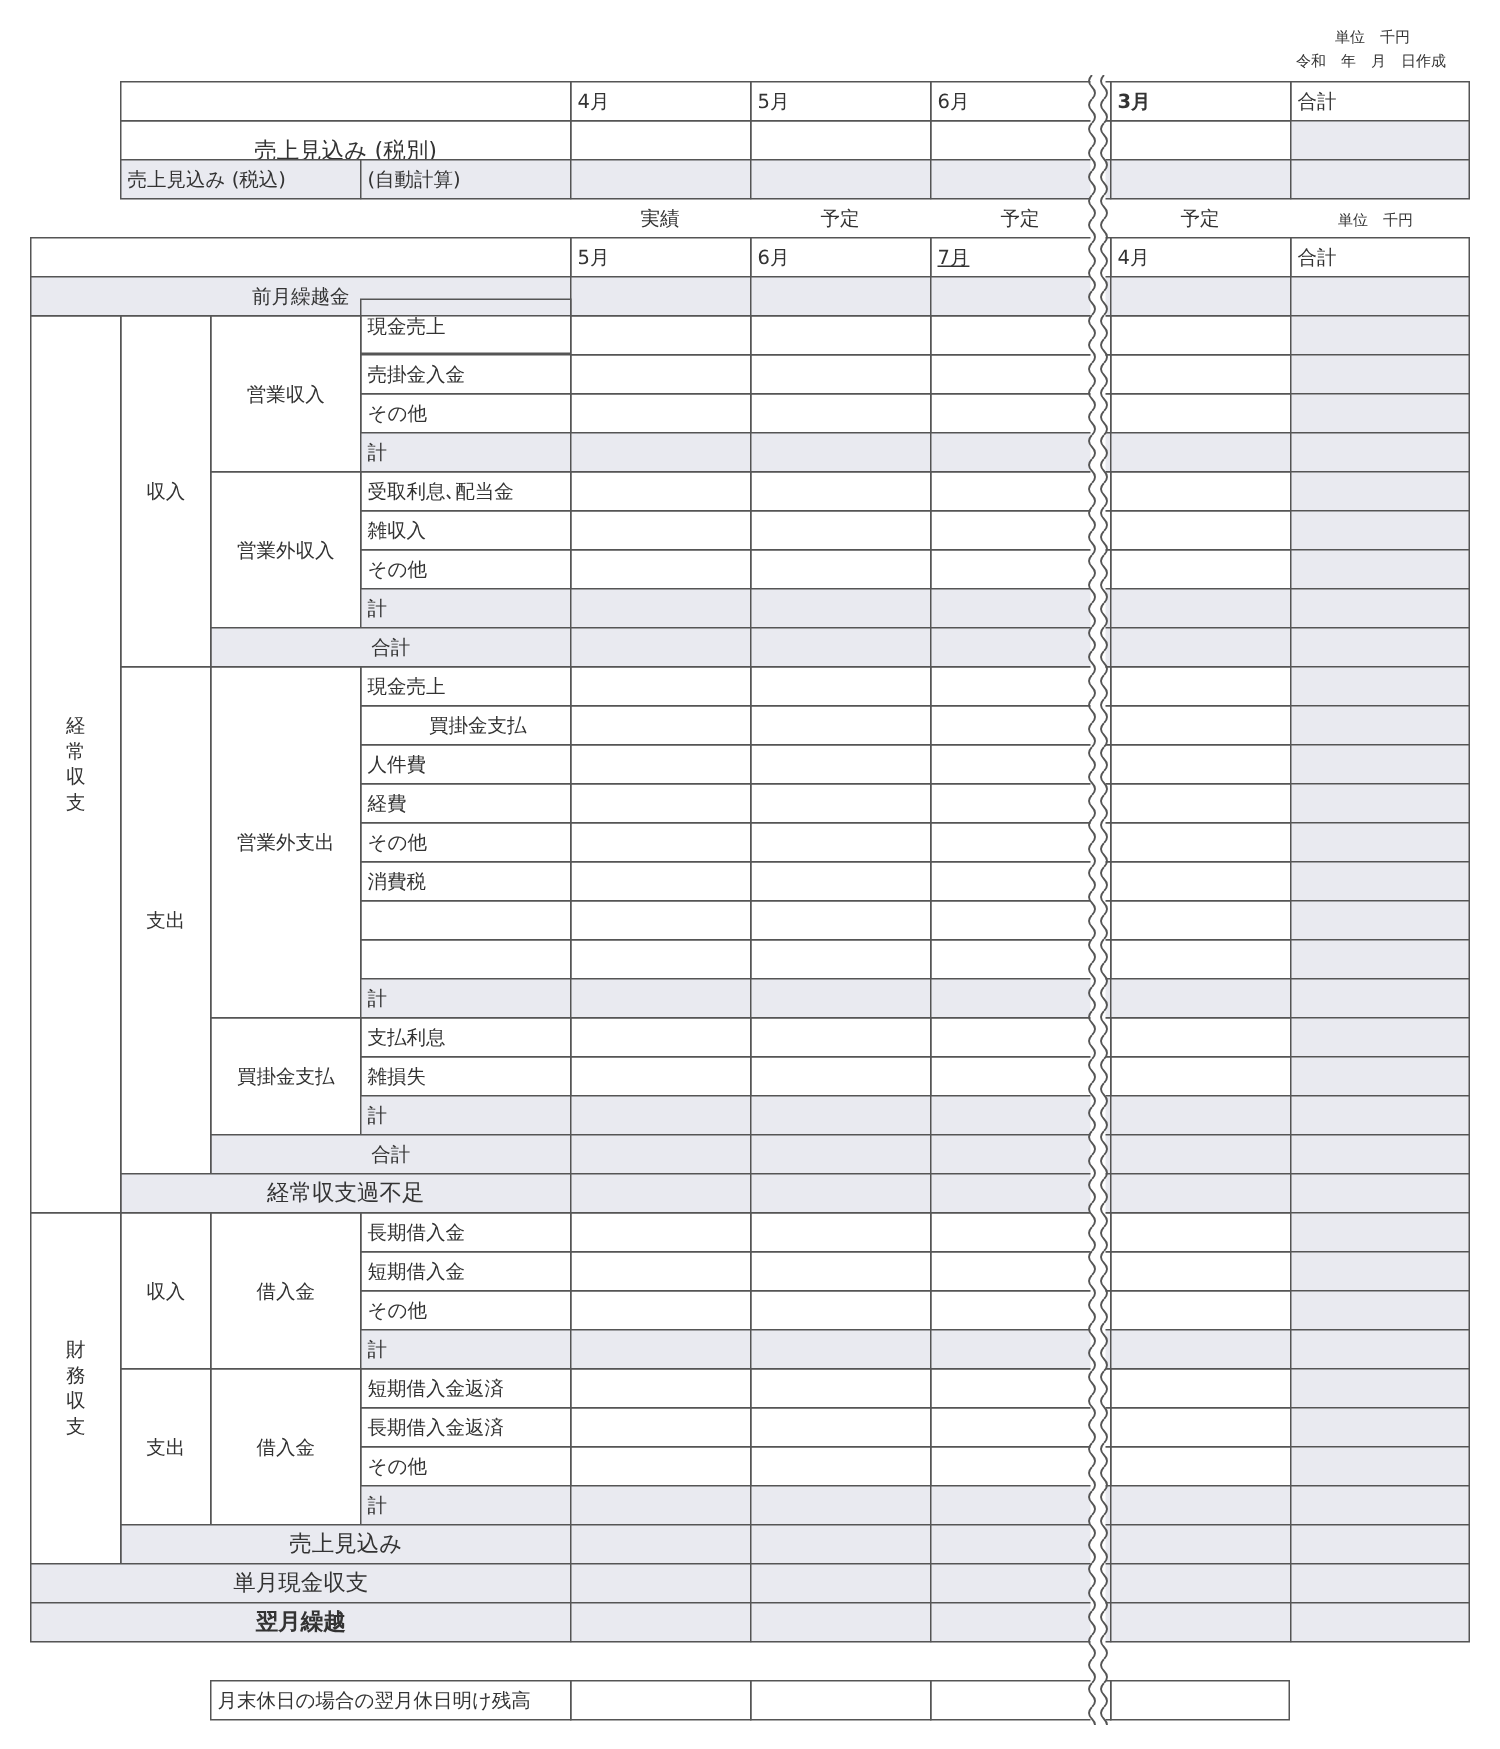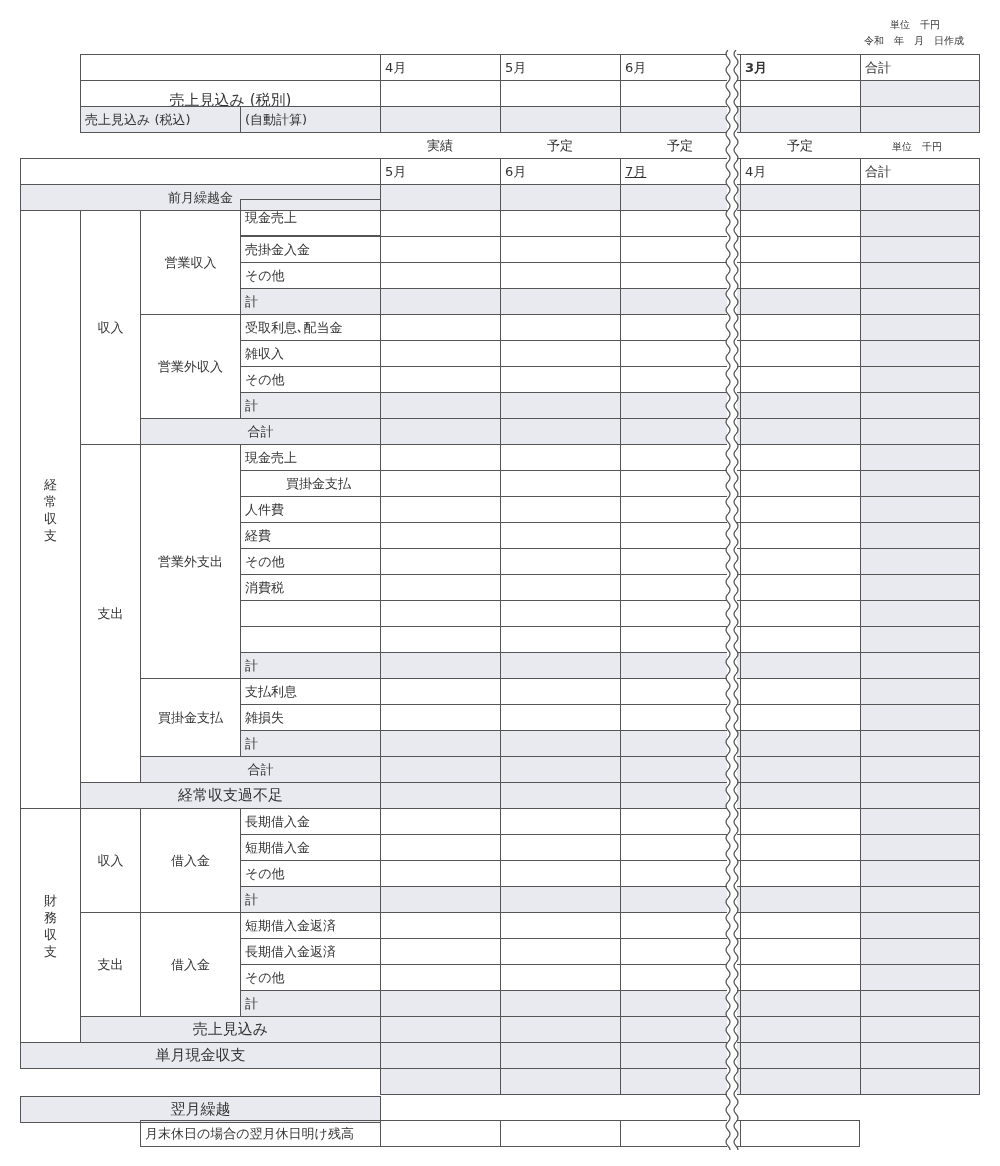--- a/index.html
+++ b/index.html
@@ -3,21 +3,21 @@
 <meta charset="utf-8">
 <style>
   html, body { margin:0; padding:0; background:#fff; }
   body { width:1000px; height:1166px; position:relative; overflow:hidden;
          font-family:"DejaVu Sans","Liberation Sans",sans-serif; color:#333; }
   .abs { position:absolute; box-sizing:border-box; }
   .cell { position:absolute; box-sizing:border-box; border:1px solid #555; font-size:13px;
           display:flex; align-items:center; padding-left:4px; overflow:hidden; white-space:nowrap; }
   .cell.center { justify-content:center; padding-left:0; }
   .cell.big { font-size:15px; }
-  .cell.bold { font-weight:normal;margin-top:28px; }
+  .cell.bold { font-weight:bold; }
   .fill { background:#e9eaf0; }
   .vert { flex-direction:column; justify-content:center; align-items:center; padding:0; line-height:17px; }
   .note { position:absolute; font-size:10px; color:#333; white-space:nowrap; }
   .anno { position:absolute; font-size:13px; color:#333; text-align:center; }
 </style>
 </head>
 <body>
 
 <div class="note" style="left:890px; top:18px;">単位　千円</div>
 <div class="note" style="left:864px; top:34px;">令和　年　月　日作成</div>

